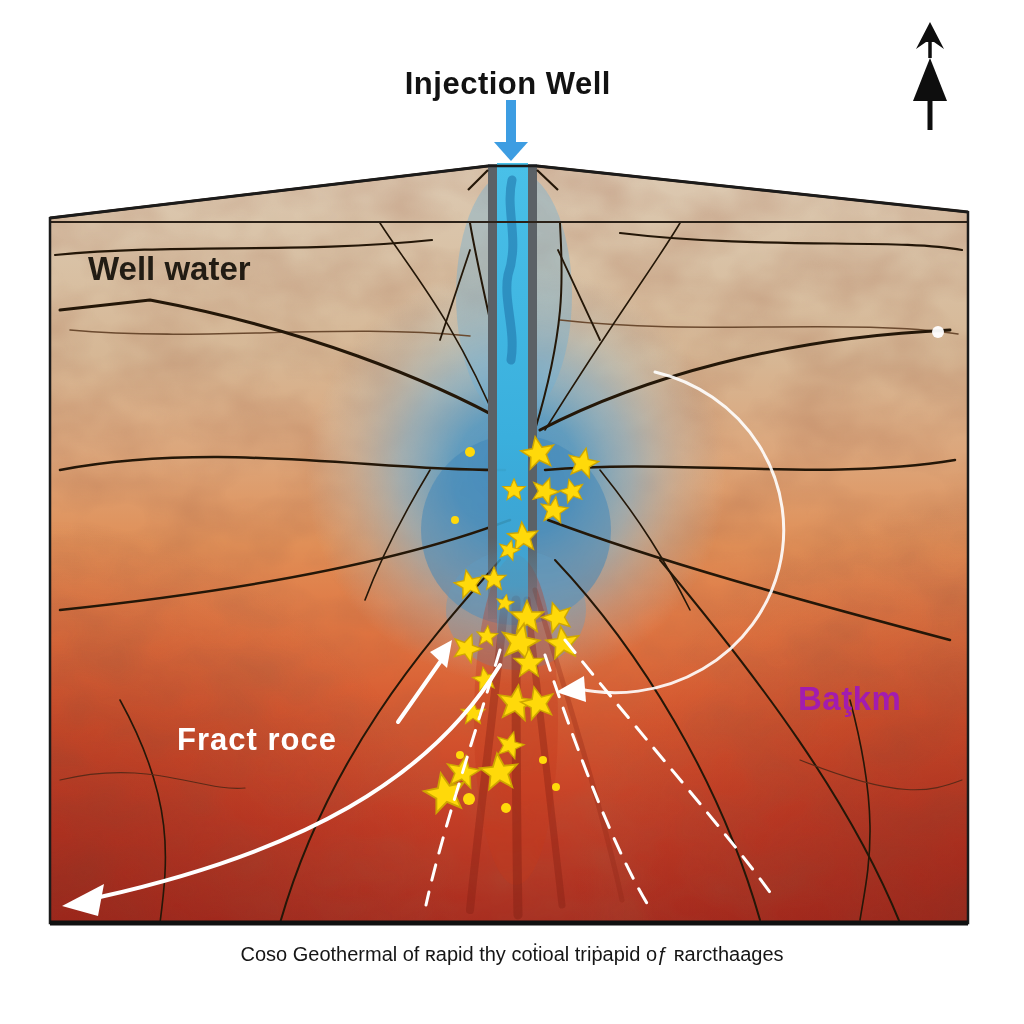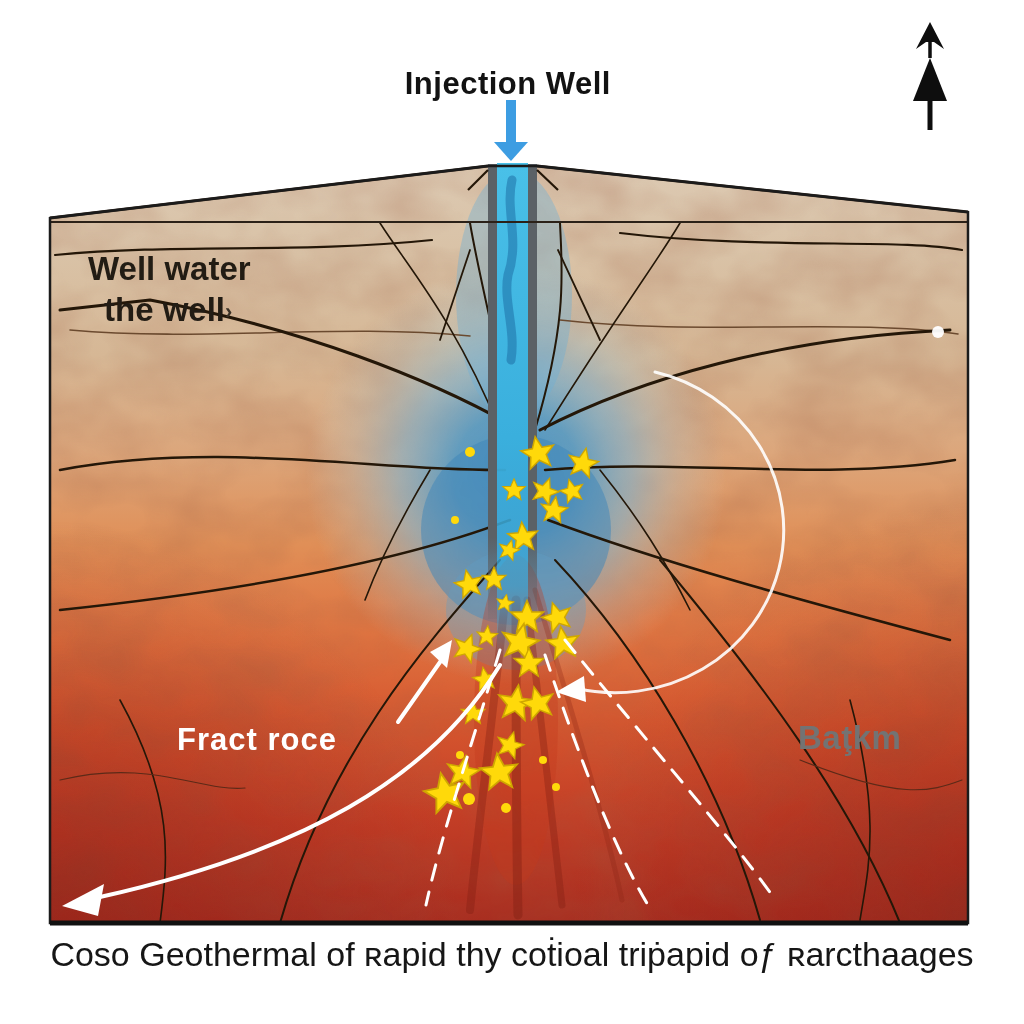--- a/index.html
+++ b/index.html
@@ -5,22 +5,22 @@
   html,body{margin:0;padding:0;background:#ffffff;}
   .stage{position:relative;width:1024px;height:1024px;background:#ffffff;overflow:hidden;
          font-family:"Liberation Sans","DejaVu Sans",sans-serif;}
   .stage svg{position:absolute;left:0;top:0;}
   .lbl{position:absolute;white-space:nowrap;}
   .title{left:512px;top:66px;transform:translateX(-52%);font-size:31px;font-weight:700;color:#121212;letter-spacing:.5px;}
   .coldwater{left:88px;top:248px;font-size:33px;font-weight:700;color:#221c14;line-height:41px;}
   .coldwater .l2{padding-left:16px;}
   .coldwater .tick{font-size:22px;vertical-align:2px;color:#3a3126;}
   .fract{left:177px;top:722px;font-size:31px;font-weight:600;color:#ffffff;letter-spacing:1px;}
-  .depth{left:798px;top:680px;font-size:33px;font-weight:600;color:#737373;letter-spacing:.5px;margin-top:39px;}
-  .caption{left:0;top:938px;width:1024px;text-align:center;font-size:34px;font-weight:500;color:#161616;line-height:33px;}
+  .depth{left:798px;top:680px;font-size:33px;font-weight:600;color:#a21caf;letter-spacing:.5px;}
+  .caption{left:0;top:938px;width:1024px;text-align:center;font-size:20px;font-weight:500;color:#161616;line-height:33px;}
 </style>
 </head>
 <body>
 
 <div class="stage">
 
 <svg width="1024" height="1024" viewBox="0 0 1024 1024">
   <defs>
     <clipPath id="blockClip">
       <path d="M50,218 L488,166 L537,166 L968,212 L968,923 L50,923 Z"></path>
@@ -194,21 +194,20 @@
     <path d="M930,22 L916,49 L926,42 L934,42 L944,49 Z" stroke="none"></path>
     <path d="M930,130 L930,96" stroke-width="5" fill="none"></path>
     <path d="M930,58 L913,101 L947,101 Z" stroke="none"></path>
   </g>
 </svg>
 
 <div class="lbl title">Injection Well</div>
 
 <div class="lbl coldwater">
   <div>Well water</div>
-  <div class="l2"><span>the well</span><span class="tick">›</span></div>
 </div>
 
 <div class="lbl fract">Fract roce</div>
 <div class="lbl depth">Baţkm</div>
 
 <div class="lbl caption">
   <div>Coso Geothermal of ʀapid thy coṫioal triṗapid oƒ ʀarcthaages</div>
 </div>
 
 </div>

